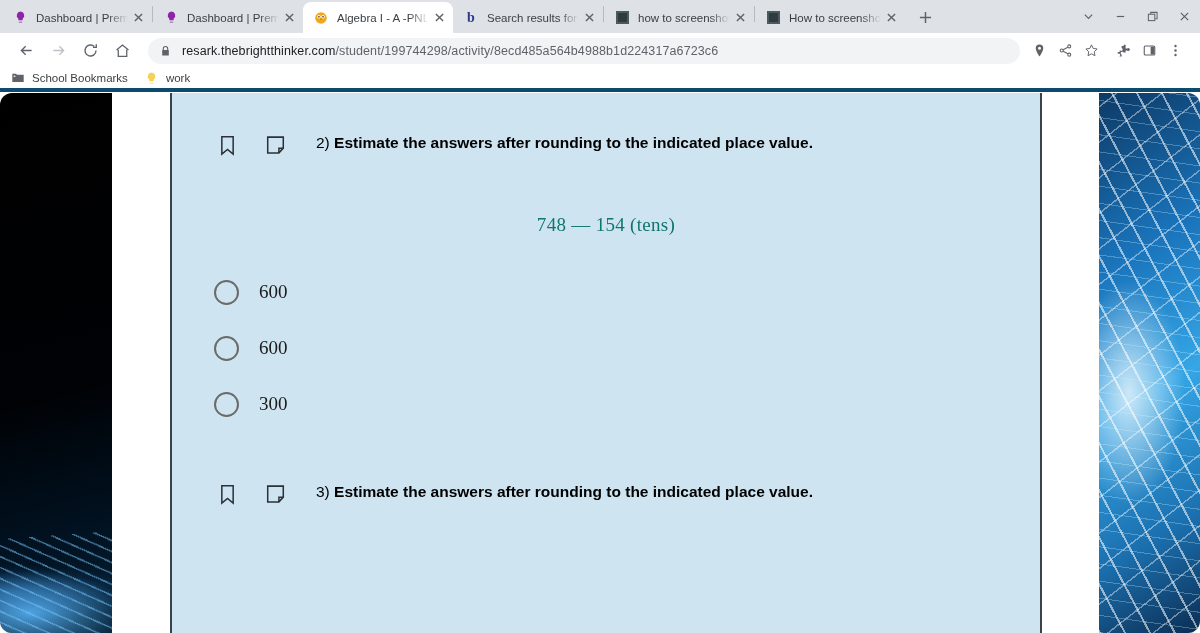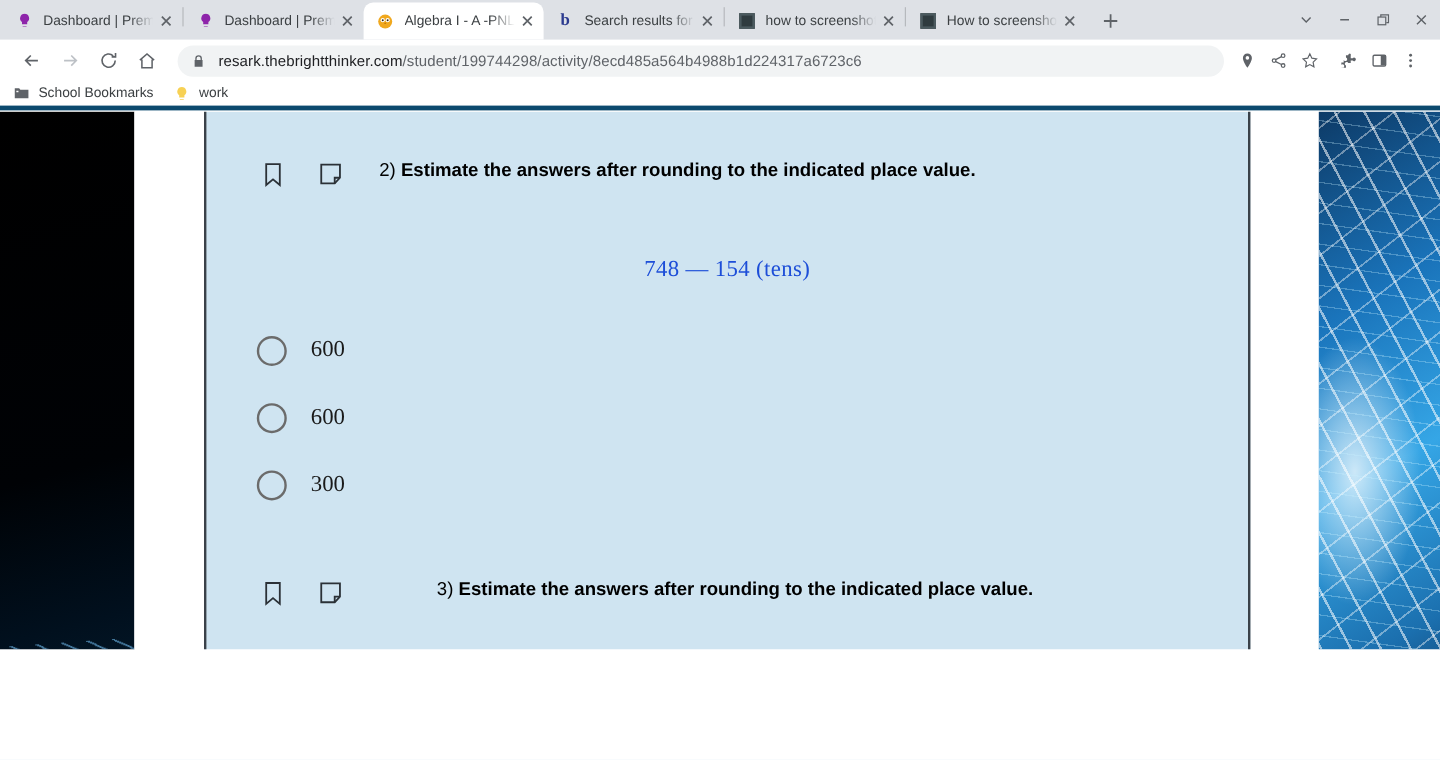--- a/index.html
+++ b/index.html
@@ -93,21 +93,21 @@
   .bmk { display: flex; align-items: center; margin-right: 16px; }
   .bmk .bico {
     width: 16px; height: 16px; margin-right: 6px; flex: 0 0 16px;
     display: flex; align-items: center; justify-content: center;
   }
   .bmk .blabel { font-size: 11.5px; color: #3c4043; white-space: nowrap; }
 
   
   .viewport {
     position: absolute; left: 0; top: 93px;
-    width: 1200px; height: 448px; overflow: hidden; background: #fff;
+    width: 1200px; height: 540px; overflow: hidden; background: #fff; border-radius: 12px;
   }
   .bg-left {
     position: absolute; left: 0; top: 0; width: 112px; height: 540px;
     background:
       radial-gradient(ellipse 140px 60px at 30px 520px, rgba(90,185,255,.85), transparent 70%),
       radial-gradient(ellipse 200px 40px at 10px 500px, rgba(40,120,200,.45), transparent 70%),
       linear-gradient(165deg, #000000 0%, #000205 55%, #01101e 78%, #052033 100%);
       overflow: hidden;
   }
   .bg-left::after {
@@ -145,21 +145,21 @@
   }
   .qtext {
     font-size: 15.5px; color: #000; padding-left: 4px; padding-top: 1px;
     font-family: "Liberation Sans", sans-serif;
   }
   .qnum { font-weight: 400; font-size: 15.5px; }
   .qbody { font-weight: bold; }
 
   .math {
     text-align: center; font-family: "Liberation Serif", serif;
-    font-size: 19px; color: #1d4ed8; letter-spacing: .3px;
+    font-size: 19px; color: #0f766e; letter-spacing: .3px;
   }
 
   .options { padding-left: 42px; }
   .option { display: flex; align-items: center; height: 56px; }
   .radio {
     width: 25px; height: 25px; border-radius: 50%;
     border: 2px solid #6b6b6b; background: transparent;
     flex: 0 0 25px; position: relative; margin-right: 20px;
   }
   .radio.sel { border-color: #f7b500; border-width: 3px; }
@@ -425,21 +425,21 @@
         <div class="option">
           <span class="radio"></span>
           <span class="opt-label">600</span>
         </div>
         <div class="option">
           <span class="radio"></span>
           <span class="opt-label">300</span>
         </div>
       </div>
 
-      <div class="qrow" style="margin-top:50px;gap:48px;">
+      <div class="qrow" style="margin-top:50px;">
         <div class="qicons">
           <span class="qicon">
             <svg width="17" height="21" viewBox="0 0 18 22" fill="none" stroke="currentColor" stroke-width="1.6">
               <path d="M3 1.8h12v18.4L9 15.2l-6 5z"></path>
             </svg>
           </span>
           <span class="qicon">
             <svg width="19" height="20" viewBox="0 0 20 21" fill="none" stroke="currentColor" stroke-width="1.6">
               <path d="M1.8 2.2h16.4v11.6l-4.6 5H1.8z"></path>
                 <path d="M18.2 13.8h-4.6v5"></path>

